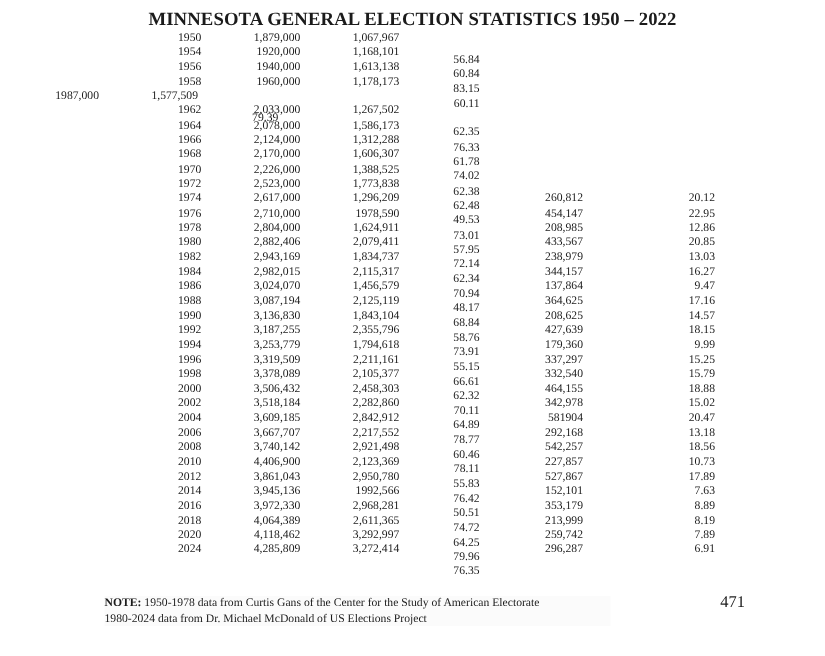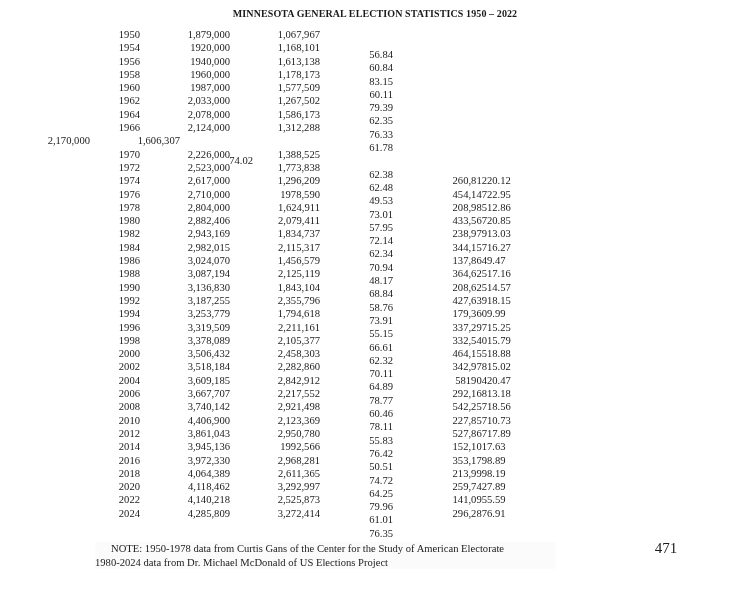--- a/index.html
+++ b/index.html
@@ -9,51 +9,51 @@
     font-family: "Liberation Serif", "DejaVu Serif", serif;
     color: #1b1b1b;
     position: relative;
     overflow: hidden;
   }
   .page-title {
     position: absolute;
     top: 8px; left: 0; width: 750px;
     text-align: center;
     font-weight: bold;
-    font-size: 10px;
+    font-size: 17px;
     letter-spacing: 0.1px;
     white-space: nowrap;
   }
   .stats-table {
     position: absolute;
     top: 28px; left: 0; width: 750px;
   }
   .trow {
     display: flex;
     height: 13.3px;
     line-height: 13.3px;
     font-size: 10.6px;
     white-space: nowrap;
   }
   .trow span { display: block; }
-  .c1 { width: 140px; text-align: right; }
+  .c1 { width: 140px; text-align: right; padding-left: 43px; }
   .c2 { width: 90px;  text-align: right; }
   .c3 { width: 90px;  text-align: right; }
   .c4 { width: 73px;  text-align: right; margin-top: 20px; }
   .c5 { width: 94px;  text-align: right; }
-  .c6 { width: 120px; text-align: left; }
+  .c6 { width: 120px; text-align: right; }
   .footnote {
     position: absolute;
     left: 95px; top: 542px;
     width: 460px;
     font-size: 10.6px;
     line-height: 13.6px;
     background: #fbfbfb;
   }
-  .footnote b { font-weight: normal; margin-left: 16px; }
+  .footnote b { font-weight: bold; }
   .page-number {
     position: absolute;
     left: 636px; top: 540px;
     width: 60px;
     font-size: 15px;
     text-align: center;
   }
 </style>
 </head>
 <body>
@@ -87,21 +87,20 @@
   </div>
     <div class="trow">
     <span class="c1">1958</span>
     <span class="c2">1960,000</span>
     <span class="c3">1,178,173</span>
     <span class="c4">60.11</span>
     <span class="c5"></span>
     <span class="c6"></span>
   </div>
     <div class="trow">
-    <span class="c1">1960</span>
     <span class="c2">1987,000</span>
     <span class="c3">1,577,509</span>
     <span class="c4">79.39</span>
     <span class="c5"></span>
     <span class="c6"></span>
   </div>
     <div class="trow">
     <span class="c1">1962</span>
     <span class="c2">2,033,000</span>
     <span class="c3">1,267,502</span>
@@ -119,20 +118,21 @@
   </div>
     <div class="trow">
     <span class="c1">1966</span>
     <span class="c2">2,124,000</span>
     <span class="c3">1,312,288</span>
     <span class="c4">61.78</span>
     <span class="c5"></span>
     <span class="c6"></span>
   </div>
     <div class="trow">
+    <span class="c1">1968</span>
     <span class="c2">2,170,000</span>
     <span class="c3">1,606,307</span>
     <span class="c4">74.02</span>
     <span class="c5"></span>
     <span class="c6"></span>
   </div>
     <div class="trow">
     <span class="c1">1970</span>
     <span class="c2">2,226,000</span>
     <span class="c3">1,388,525</span>
@@ -334,28 +334,20 @@
   </div>
     <div class="trow">
     <span class="c1">2020</span>
     <span class="c2">4,118,462</span>
     <span class="c3">3,292,997</span>
     <span class="c4">79.96</span>
     <span class="c5">259,742</span>
     <span class="c6">7.89</span>
   </div>
     <div class="trow">
-    <span class="c1">2022</span>
-    <span class="c2">4,140,218</span>
-    <span class="c3">2,525,873</span>
-    <span class="c4">61.01</span>
-    <span class="c5">141,095</span>
-    <span class="c6">5.59</span>
-  </div>
-    <div class="trow">
     <span class="c1">2024</span>
     <span class="c2">4,285,809</span>
     <span class="c3">3,272,414</span>
     <span class="c4">76.35</span>
     <span class="c5">296,287</span>
     <span class="c6">6.91</span>
   </div>
   </div>
 
 <div class="footnote">

